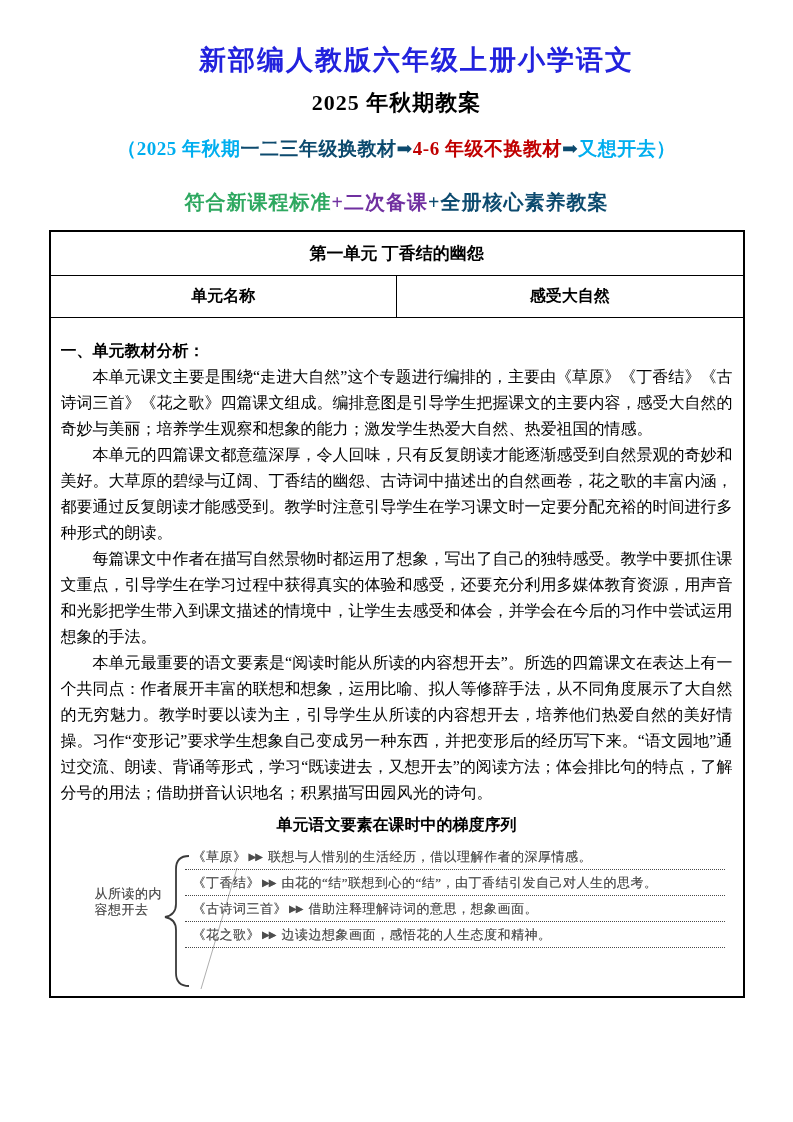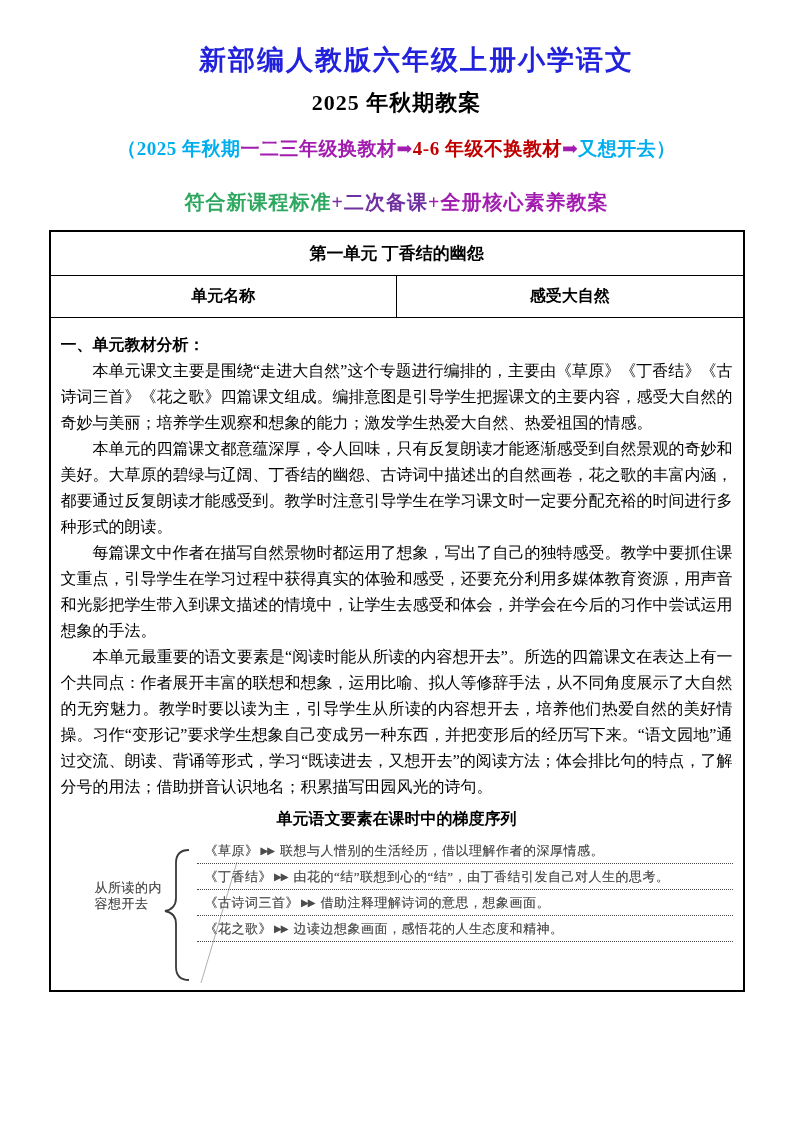--- a/index.html
+++ b/index.html
@@ -41,21 +41,21 @@
   }
   .slogan {
     text-align:center;
     font-size:20px; font-weight:bold;
     letter-spacing:1px;
     line-height:26px;
     margin-top:28px;
     white-space:nowrap;
   }
   .c-cyan    { color:#00AEEF; }
-  .c-red     { color:#a21caf; }
+  .c-red     { color:#0c4a6e; }
   .c-darkred { color:#C00000; }
   .c-green   { color:#2EA860; }
   .c-purple  { color:#7030A0; }
 
   
   table.main {
     width:696px;
     margin:15px auto 0 auto;
     border-collapse:collapse;
     border:2px solid #000;
@@ -67,21 +67,21 @@
     text-align:center; vertical-align:middle;
     font-size:17px; font-weight:bold;
   }
   .t-cell {
     height:42px; width:50%;
     text-align:center; vertical-align:middle;
     font-size:16px; font-weight:bold;
   }
   .t-body {
     vertical-align:top;
-    padding:14px 10px 4px 10px;
+    padding:20px 10px 4px 10px;
     height:663px;
     overflow:hidden;
   }
   .t-body2 { height:88px; }
   .t-body-inner { height:100%; overflow:hidden; }
   .sec-h {
     font-size:16px; font-weight:bold;
     line-height:26px;
   }
   .para {
@@ -112,21 +112,21 @@
     line-height:16px;
     font-size:13px;
   }
   .diagram svg.overlay {
     position:absolute; left:0; top:0;
     width:676px; height:150px;
     pointer-events:none;
   }
   .rows {
     position:absolute;
-    left:136px; top:2px;
+    left:124px; top:2px;
     width:540px;
   }
   .drow {
     display:flex;
     align-items:flex-start;
     padding:4px 0 3px 8px;
     border-bottom:1.5px dotted #4a4a4a;
     line-height:18px;
   }
   .drow.center { align-items:center; }

